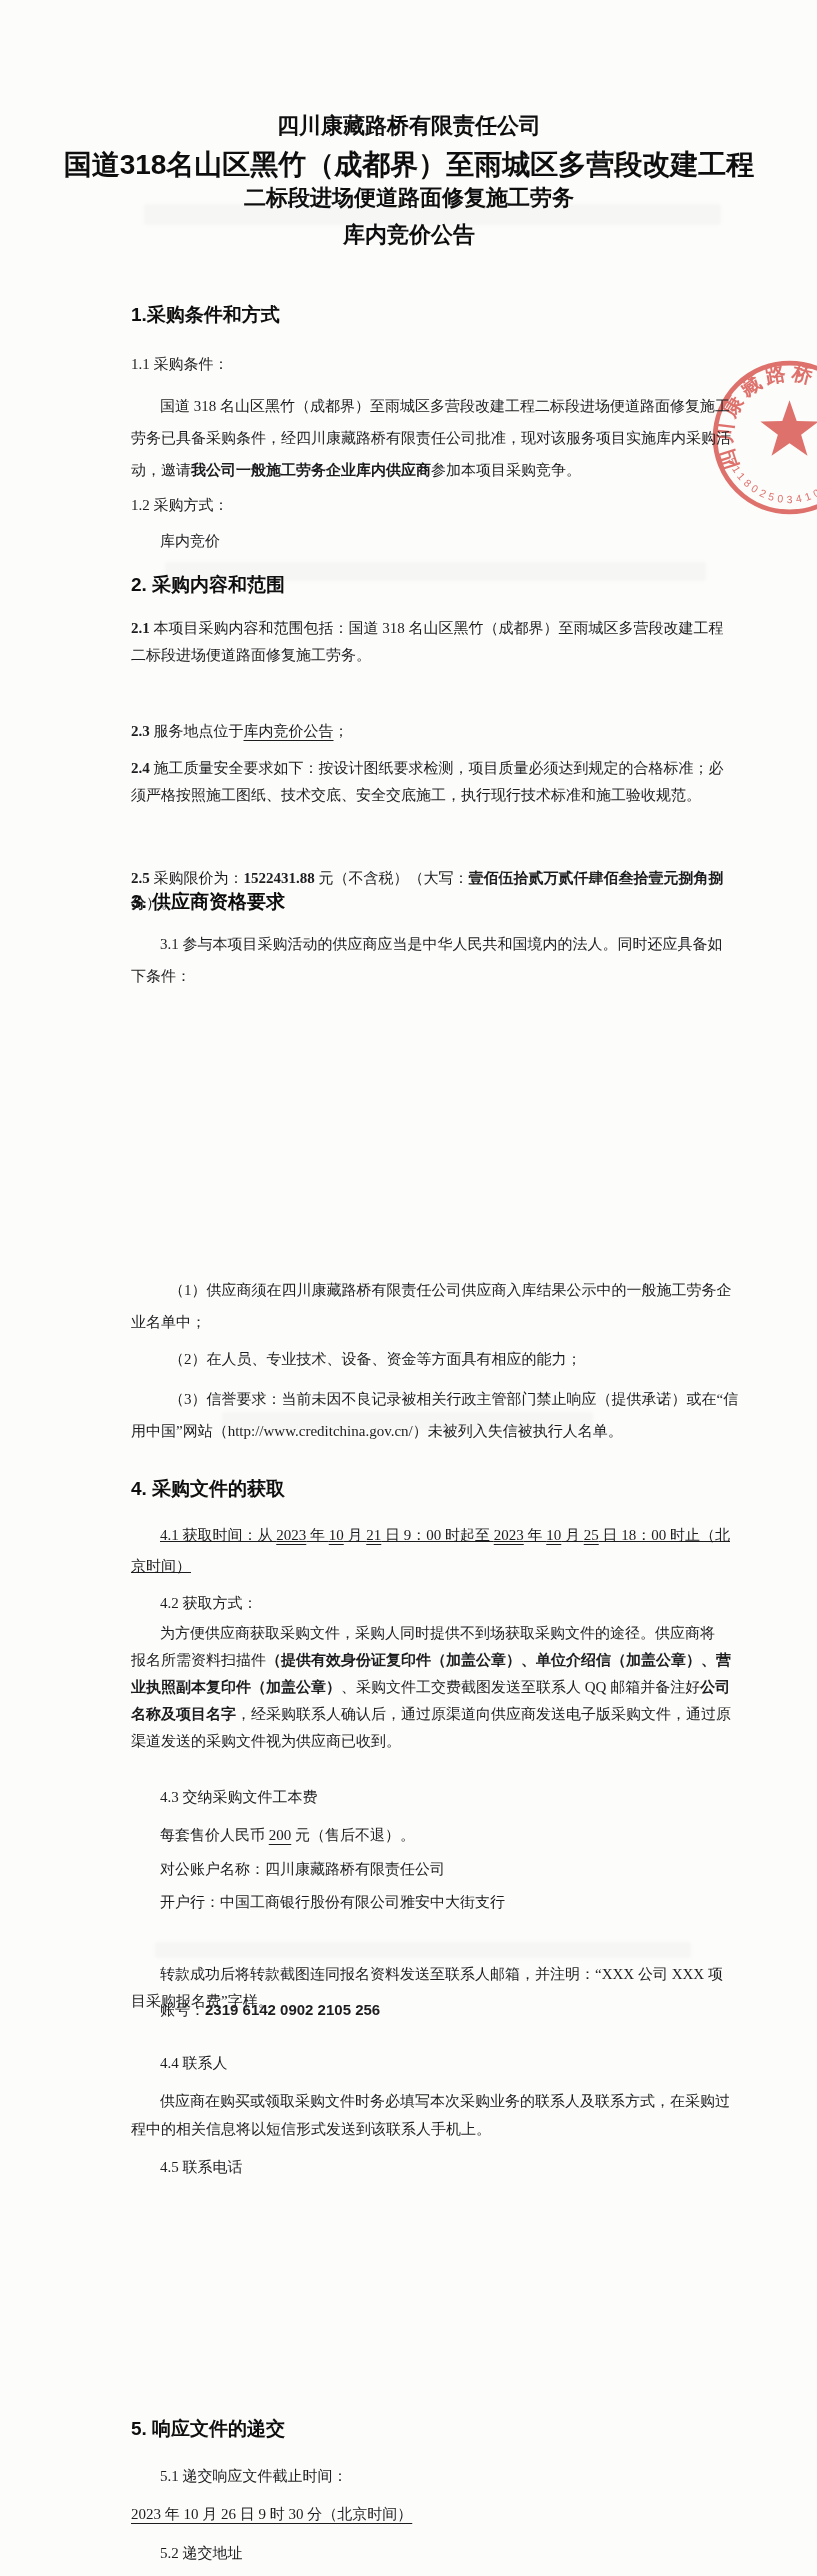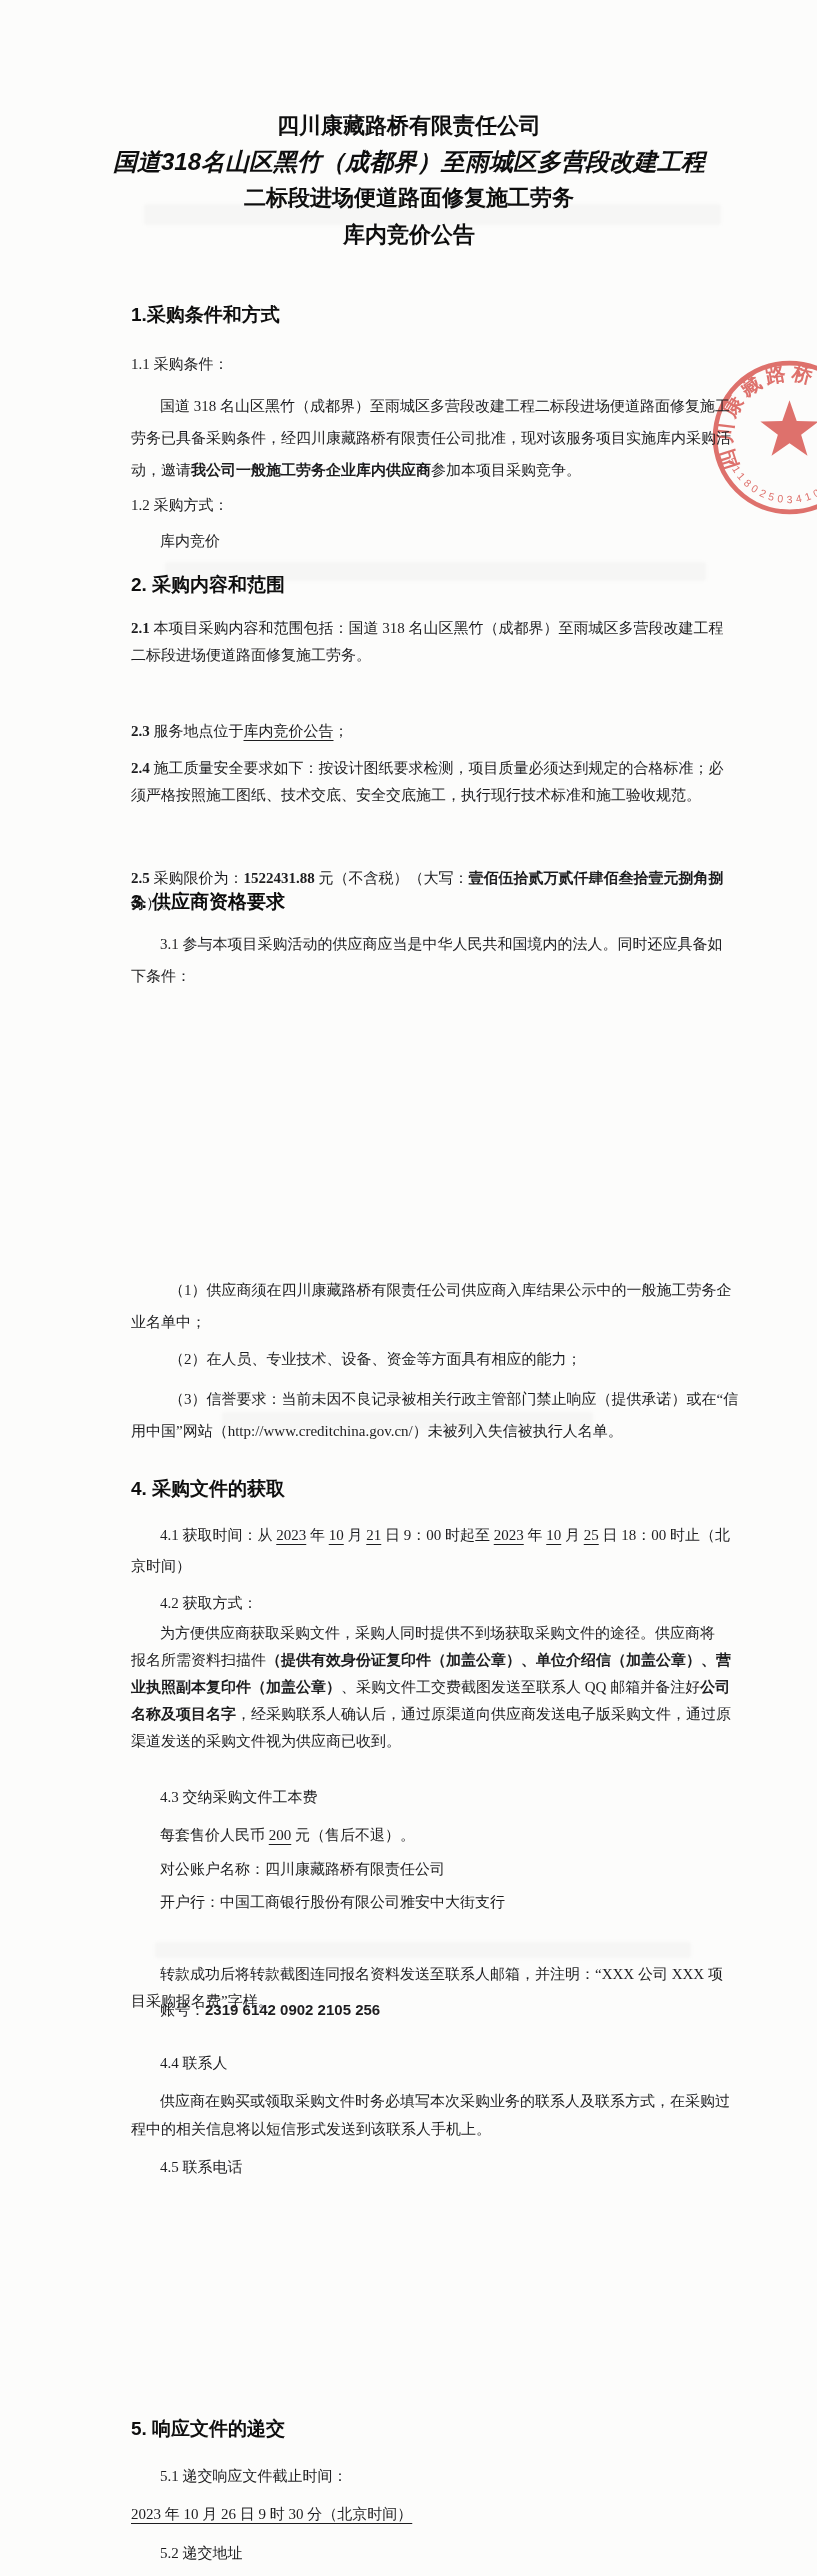--- a/index.html
+++ b/index.html
@@ -5,29 +5,29 @@
   html,body{margin:0;padding:0;background:#e8e8e8;}
   .page{
     position:relative;width:818px;height:3470px;margin:0 auto;
     background:#fcfcfb;overflow:hidden;
     font-family:"Liberation Serif",serif;color:#1d1d1f;
   }
   .blk{position:absolute;left:131px;width:670px;font-size:15px;line-height:27px;white-space:pre-line;}
   .c{left:0;width:818px;text-align:center;white-space:normal;}
   .hd{font-family:"Liberation Sans",sans-serif;font-weight:700;font-size:19px;line-height:1.25;color:#0e0e0e;white-space:normal;}
   .t1{font-size:22px;}
-  .t2{font-size:24px;font-style:italic;}
+  .t2{font-size:28px;}
   .sans{font-family:"Liberation Sans",sans-serif;}
   .b{font-weight:700;}
   .u{text-decoration:underline;text-decoration-thickness:1.3px;text-underline-offset:4.1px;}
   .ind{text-indent:29px;}
   .ind2{text-indent:38px;}
   .lh48{line-height:25px;}
   .lh55{line-height:28px;}
-  .lh60{line-height:31px;}
+  .lh60{line-height:31px;text-decoration:underline;}
   .lh62{line-height:32px;}
   .seal{position:absolute;pointer-events:none;}
   .seal svg{display:block;overflow:visible;}
   .sealA{opacity:.82;}
   .seal .ring{fill:none;stroke:#d8534d;stroke-width:11;}
   .seal .star{fill:#d8534d;}
   .seal .ctext{fill:#d8534d;font-size:46px;letter-spacing:10px;font-family:"Liberation Serif",serif;font-weight:700;}
   .seal .ntext{fill:#d8534d;font-size:24px;letter-spacing:9px;font-family:"Liberation Sans",sans-serif;}
   .ghost{position:absolute;background:rgba(140,140,150,0.055);filter:blur(1.5px);border-radius:3.1px;}
 </style>

